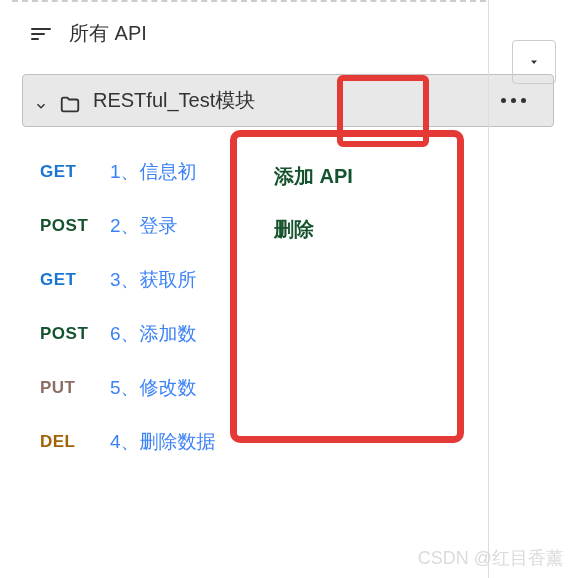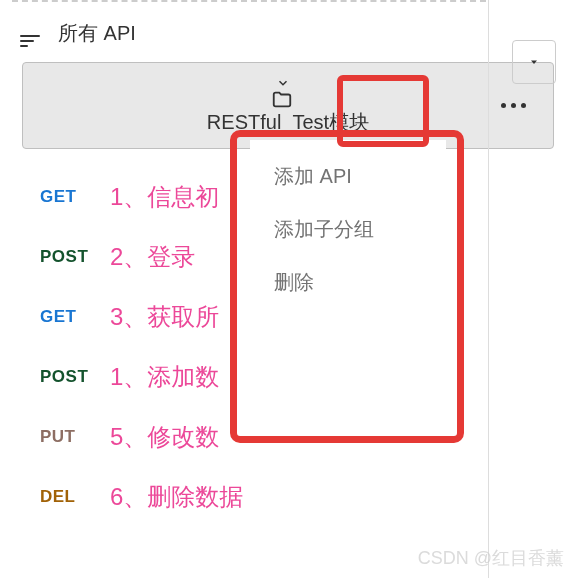--- a/index.html
+++ b/index.html
@@ -1,41 +1,41 @@
 <!DOCTYPE html>
 <html><head>
   <meta charset="utf-8">
   <style>
     * { box-sizing: border-box; margin: 0; padding: 0; }
     body { font-family: -apple-system, BlinkMacSystemFont, "Segoe UI", "PingFang SC", "Microsoft YaHei", sans-serif; width: 576px; height: 578px; background: #fff; position: relative; overflow: hidden; }
-    .header { display: flex; align-items: flex-end; padding: 20px 30px 15px 20px; }
+    .header { display: flex; align-items: center; padding: 20px 30px 15px 31px; }
     .filter-icon { display: inline-flex; flex-direction: column; gap: 3px; margin-right: 18px; }
     .filter-icon span { display: block; height: 2px; background: #333; border-radius: 1px; }
     .filter-icon span:nth-child(1) { width: 20px; }
     .filter-icon span:nth-child(2) { width: 14px; margin-left: 0; }
     .filter-icon span:nth-child(3) { width: 8px; margin-left: 0; }
     .header-title { font-size: 20px; color: #333; }
-    .folder-row { display: flex; align-items: center; background: #e8e8e8; border: 1px solid #bfbfbf; border-radius: 4px; margin: 0 22px 0 22px; padding: 12px 10px; position: relative; flex-direction: column; }
+    .folder-row { display: flex; align-items: flex-end; background: #e8e8e8; border: 1px solid #bfbfbf; border-radius: 4px; margin: 12px 22px 0 22px; padding: 12px 10px; position: relative; }
     .chevron-down { width: 16px; height: 16px; margin-right: 10px; display: flex; align-items: center; justify-content: center; }
     .chevron-down svg { width: 14px; height: 14px; }
     .folder-icon { width: 22px; height: 18px; margin-right: 12px; display: flex; align-items: center; }
     .folder-name { font-size: 20px; color: #333; flex: 1; }
     .more-button { position: absolute; right: 10px; top: 50%; transform: translateY(-50%); width: 60px; height: 40px; display: flex; align-items: center; justify-content: center; cursor: pointer; }
     .more-dots { display: flex; gap: 5px; }
     .more-dots span { width: 5px; height: 5px; background: #333; border-radius: 50%; }
     .api-list { padding: 18px 0 0 40px; }
     .api-item { display: flex; align-items: center; padding: 14px 0; font-size: 18px; }
     .method { font-weight: 700; width: 70px; font-size: 17px; letter-spacing: 0.5px; }
     .method.get { color: #1976d2; }
     .method.post { color: #14532d; }
     .method.put { color: #8d6e63; }
     .method.del { color: #a16207; }
-    .api-label { color: #ec4899; font-size: 24px; }
+    .api-label { color: #3b82f6; font-size: 19px; }
     .context-menu { position: absolute; left: 250px; top: 140px; width: 196px; background: #fff; padding: 10px 0; }
-    .menu-item { padding: 13px 24px; font-size: 20px; color: #737373; cursor: pointer; }
+    .menu-item { padding: 13px 24px; font-size: 20px; color: #14532d; cursor: pointer; font-weight: bold; }
     .highlight-more { position: absolute; left: 337px; top: 75px; width: 92px; height: 72px; border: 6px solid #e53935; border-radius: 6px; pointer-events: none; }
     .highlight-menu { position: absolute; left: 230px; top: 130px; width: 234px; height: 313px; border: 7px solid #e53935; border-radius: 10px; pointer-events: none; }
     .right-panel { position: absolute; right: 0; top: 0; width: 88px; height: 578px; border-left: 1px solid #ddd; }
     .dropdown-btn { position: absolute; right: 20px; top: 40px; width: 44px; height: 44px; border: 1px solid #ccc; border-radius: 4px; display: flex; align-items: center; justify-content: center; cursor: pointer; }
     .dropdown-btn svg { width: 12px; height: 12px; }
     .watermark { position: absolute; bottom: 8px; right: 12px; font-size: 18px; color: #ccc; opacity: 0.7; }
     .dashed-border { position: absolute; top: 0; left: 12px; right: 90px; height: 2px; border-top: 2px dashed #ccc; }
   </style>
 </head>
 <body>
@@ -80,35 +80,34 @@
   <div class="api-item">
     <span class="method post">POST</span>
     <span class="api-label">2、登录</span>
   </div>
   <div class="api-item">
     <span class="method get">GET</span>
     <span class="api-label">3、获取所</span>
   </div>
   <div class="api-item">
     <span class="method post">POST</span>
-    <span class="api-label">1、添加数</span>
+    <span class="api-label">6、添加数</span>
   </div>
   <div class="api-item">
     <span class="method put">PUT</span>
     <span class="api-label">5、修改数</span>
   </div>
   <div class="api-item">
     <span class="method del">DEL</span>
-    <span class="api-label">6、删除数据</span>
+    <span class="api-label">4、删除数据</span>
   </div>
 </div>
 
 <div class="context-menu">
   <div class="menu-item">添加 API</div>
-  <div class="menu-item">添加子分组</div>
   <div class="menu-item">删除</div>
 </div>
 
 <div class="right-panel"></div>
 <div class="dropdown-btn">
   <svg viewBox="0 0 24 24" fill="#333">
       <polygon points="6,9 18,9 12,16"></polygon>
     </svg>
 </div>
 

